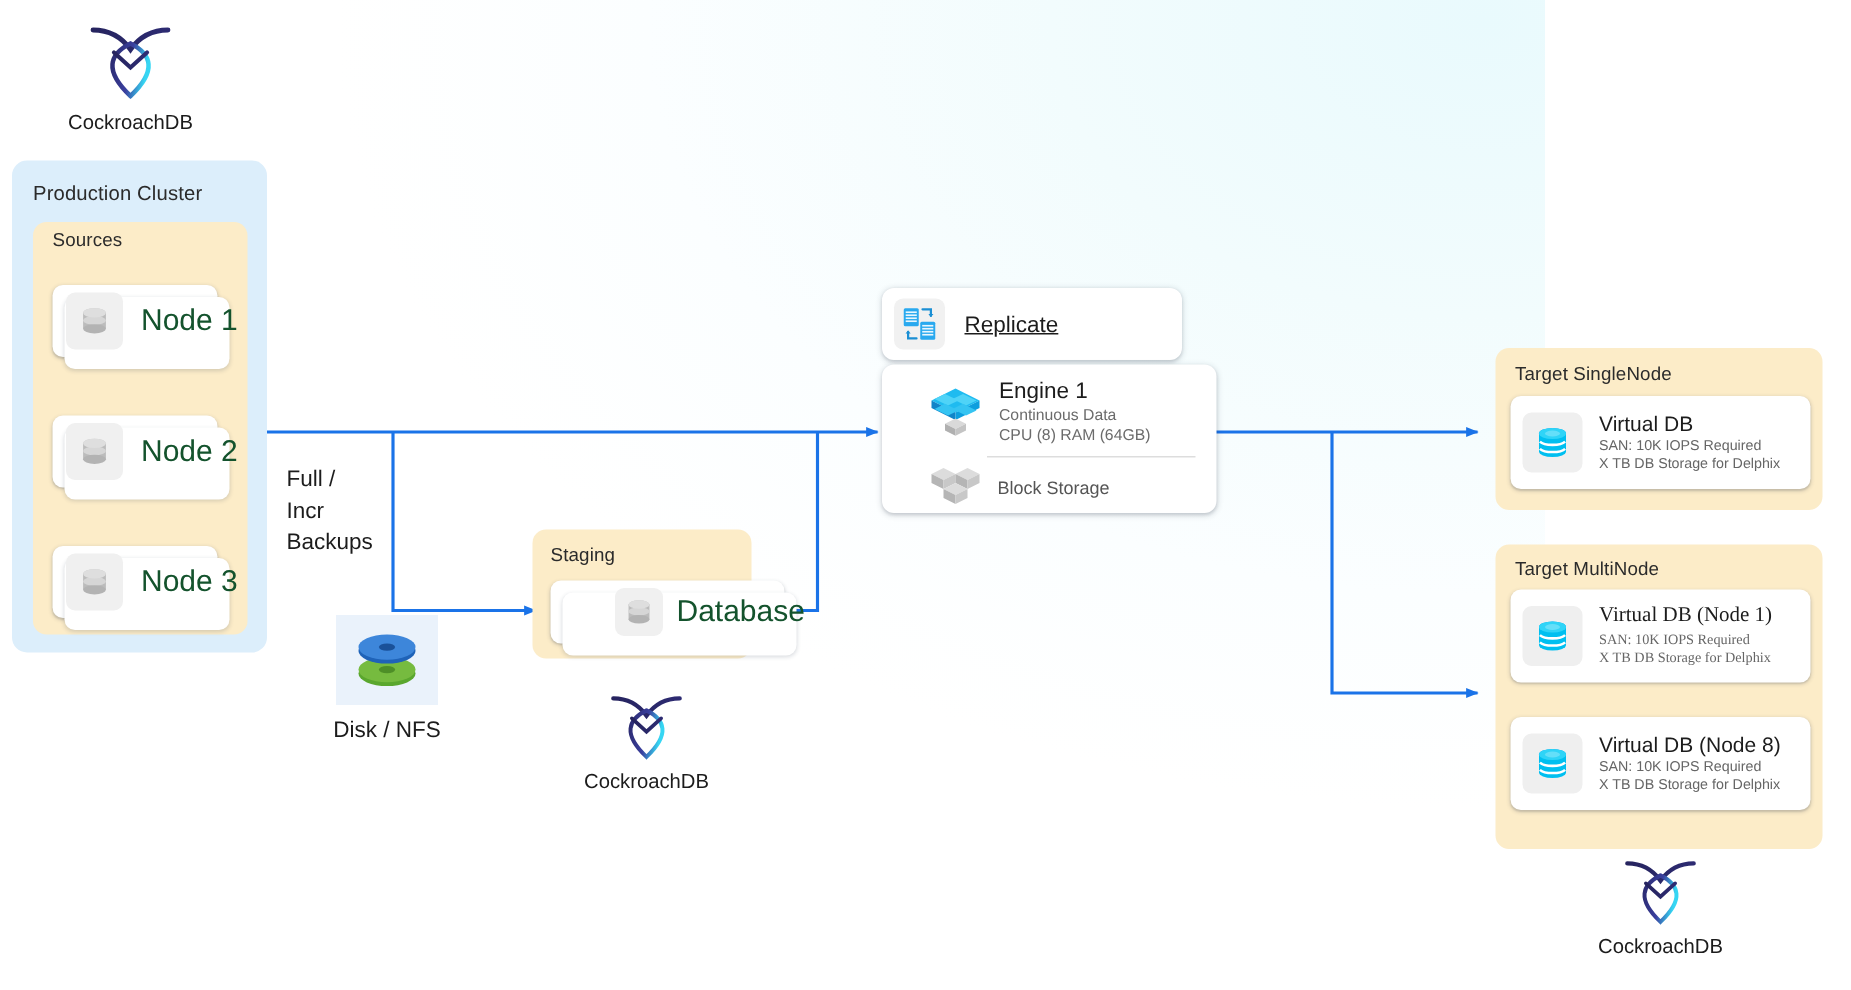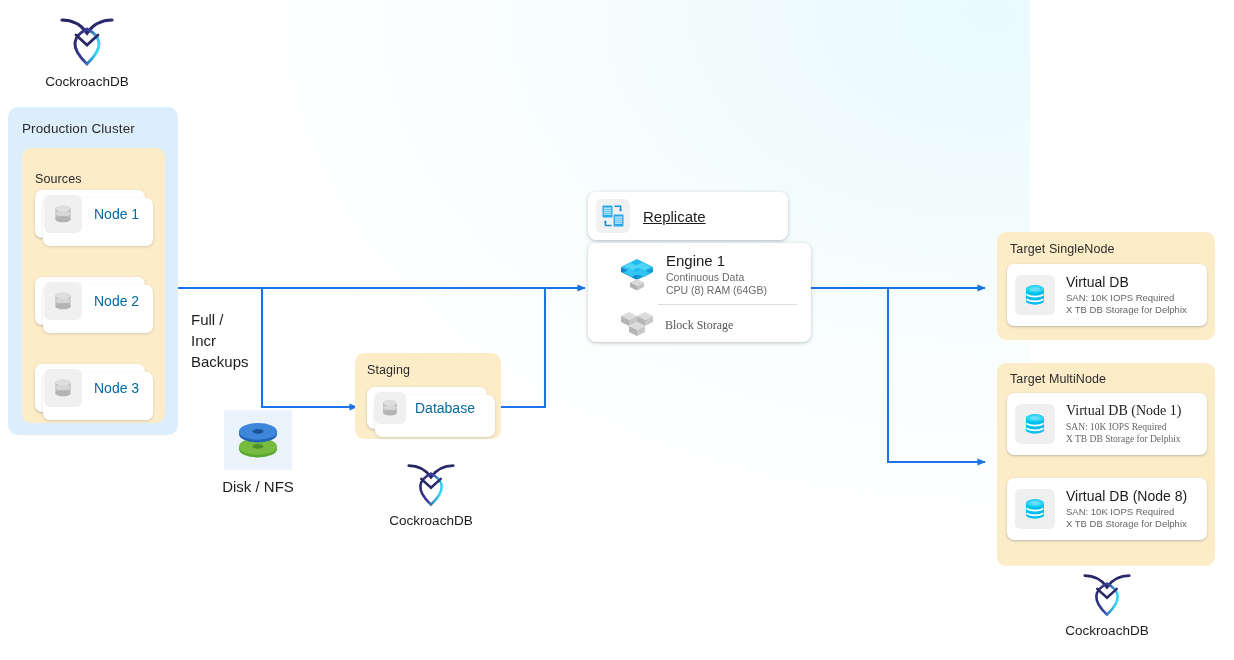--- a/index.html
+++ b/index.html
@@ -42,21 +42,21 @@
   .card-stack{z-index:1;}
 
   .node-row{display:flex;align-items:center;height:100%;}
   .icon-tile{
     width:38px;height:38px;border-radius:6px;background:#f0f0f0;
     margin-left:9px;display:flex;align-items:center;justify-content:center;
     flex:0 0 auto;
   }
   .icon-tile.plain{background:transparent;}
   .node-label{
-    font-size:14px;color:#0369a1;margin-left:12px;white-space:nowrap;text-align:center;
+    font-size:20px;color:#14532d;margin-left:12px;white-space:nowrap;text-align:center;
   }
 
   
   .panel-card{
     background:#fff;border-radius:8px;
     box-shadow:0 1px 4px rgba(35,50,70,.22),0 1px 2px rgba(35,50,70,.10);
   }
   .prow{display:flex;align-items:center;}
   .ptitle{font-size:15px;color:#1c1c1c;white-space:nowrap;}
   .psub{font-size:10.5px;color:#6b6b6b;line-height:13px;white-space:nowrap;}
@@ -122,21 +122,21 @@
       <path d="M24,21 L35,31 L46,21" stroke="url(#cg1b)" stroke-width="2.8" fill="none" stroke-linecap="round"></path>
       <path d="M35,31 L35,50" stroke="url(#cg1b)" stroke-width="2.8" fill="none" stroke-linecap="round"></path>
     </svg>
     <div class="logo-label" style="margin-top:2px;margin-left:-16px;width:102px;">CockroachDB</div>
   </div>
 
   <div class="abs group-blue" style="left:8px;top:107px;width:170px;height:328px;"></div>
   <div class="abs group-title big" style="left:22px;top:121px;">Production Cluster</div>
 
   <div class="abs group-cream" style="left:22px;top:148px;width:143px;height:275px;"></div>
-  <div class="abs group-title" style="left:35px;top:172px;">Sources</div>
+  <div class="abs group-title" style="left:35px;top:153px;">Sources</div>
 
   <div class="abs card card-stack" style="left:35px;top:190px;width:110px;height:48px;">
     <div class="node-row">
       <span class="icon-tile">
         <svg width="24" height="24" viewBox="0 0 24 24">
           <ellipse cx="12" cy="6.6" rx="7.6" ry="3.1" fill="#c9c9c9"></ellipse>
           <rect x="4.4" y="6.6" width="15.2" height="10.6" fill="#bcbcbc"></rect>
           <ellipse cx="12" cy="11.6" rx="7.6" ry="3.0" fill="#d6d6d6"></ellipse>
           <ellipse cx="12" cy="17.2" rx="7.6" ry="3.1" fill="#b3b3b3"></ellipse>
           <ellipse cx="12" cy="6.6" rx="7.6" ry="3.1" fill="#dedede"></ellipse>
@@ -188,21 +188,21 @@
       <ellipse cx="34" cy="24" rx="19" ry="8.4" fill="#1f63b8"></ellipse>
       <ellipse cx="34" cy="21.4" rx="19" ry="8.4" fill="#3d86da"></ellipse>
       <ellipse cx="34" cy="21.4" rx="5.4" ry="2.4" fill="#1a5199"></ellipse>
     </svg>
   </div>
   <div class="abs disk-label" style="left:204px;top:478px;width:108px;">Disk / NFS</div>
 
   <div class="abs group-cream" style="left:355px;top:353px;width:146px;height:86px;"></div>
   <div class="abs group-title" style="left:367px;top:363px;">Staging</div>
 
-  <div class="abs card card-stack" style="left:367px;top:387px;width:120px;height:42px;">
+  <div class="abs card card-stack" style="left:367px;top:387px;width:120px;height:42px;padding-left:36px;">
     <div class="node-row">
       <span class="icon-tile" style="width:32px;height:32px;margin-left:7px;">
         <svg width="22" height="22" viewBox="0 0 24 24">
           <ellipse cx="12" cy="6.6" rx="7.6" ry="3.1" fill="#c9c9c9"></ellipse>
           <rect x="4.4" y="6.6" width="15.2" height="10.6" fill="#bcbcbc"></rect>
           <ellipse cx="12" cy="11.6" rx="7.6" ry="3.0" fill="#d6d6d6"></ellipse>
           <ellipse cx="12" cy="17.2" rx="7.6" ry="3.1" fill="#b3b3b3"></ellipse>
           <ellipse cx="12" cy="6.6" rx="7.6" ry="3.1" fill="#dedede"></ellipse>
         </svg>
       </span>
@@ -264,21 +264,21 @@
           </g>
         </svg>
       </span>
       <div style="margin-left:7px;">
         <div class="ptitle">Engine 1</div>
         <div class="psub" style="margin-top:2px;">Continuous Data</div>
         <div class="psub">CPU (8) RAM (64GB)</div>
       </div>
     </div>
     <div class="pdiv" style="margin:7px 14px 0 47px;"></div>
-    <div class="prow" style="margin-top:5px;font-family:Liberation Serif, serif;">
+    <div class="prow" style="margin-top:5px;">
       <span class="icon-tile plain" style="width:40px;height:30px;margin-left:6px;">
         <svg width="34" height="30" viewBox="0 0 34 30">
           <path d="M9,2 L17,6 L9,10 L1,6 Z" fill="#dcdcdc"></path>
           <path d="M1,6 L9,10 L9,16 L1,12 Z" fill="#b5b5b5"></path>
           <path d="M17,6 L9,10 L9,16 L17,12 Z" fill="#c8c8c8"></path>
           <path d="M25,2 L33,6 L25,10 L17,6 Z" fill="#dcdcdc"></path>
           <path d="M17,6 L25,10 L25,16 L17,12 Z" fill="#b5b5b5"></path>
           <path d="M33,6 L25,10 L25,16 L33,12 Z" fill="#c8c8c8"></path>
           <path d="M17,12 L25,16 L17,20 L9,16 Z" fill="#dcdcdc"></path>
           <path d="M9,16 L17,20 L17,26 L9,22 Z" fill="#b5b5b5"></path>

